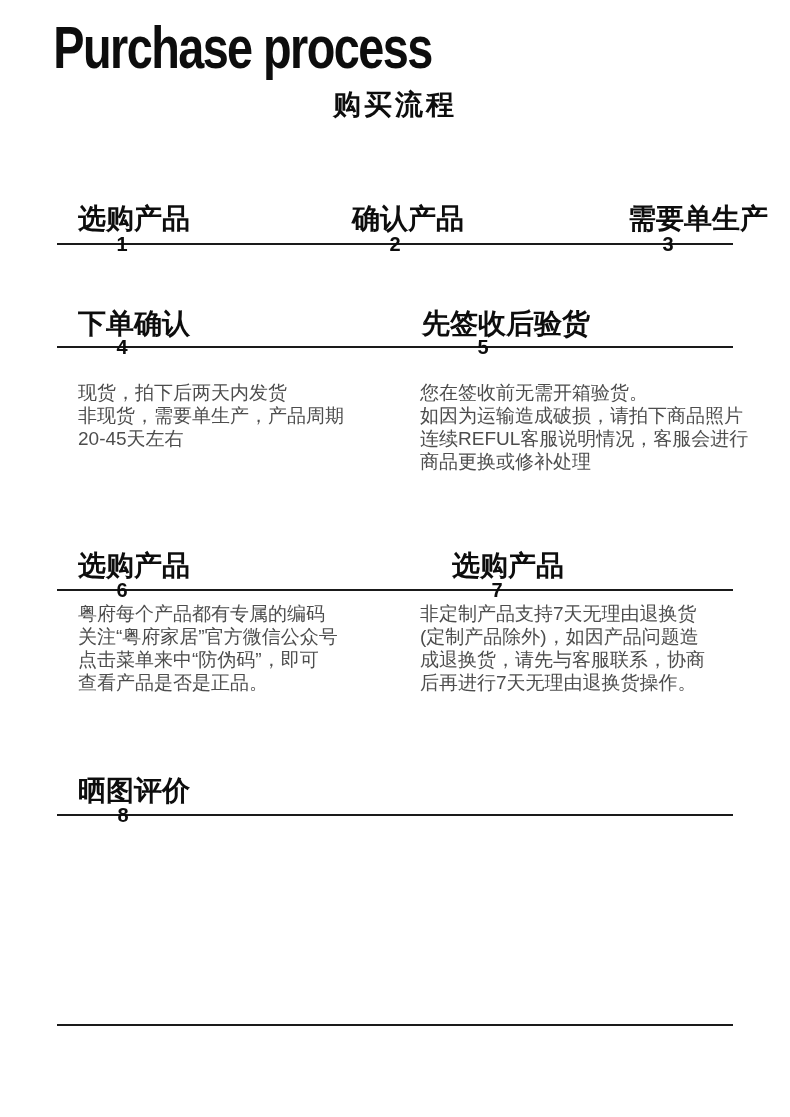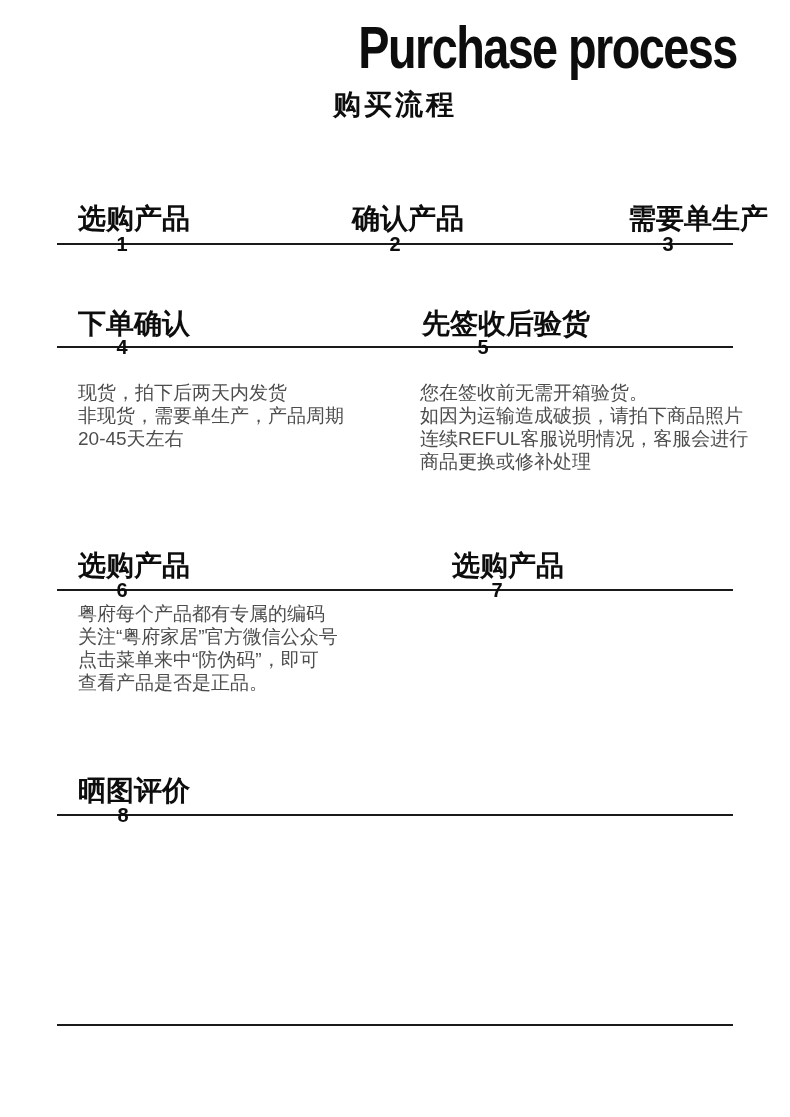--- a/index.html
+++ b/index.html
@@ -13,21 +13,21 @@
     margin: 0 auto;
     background: var(--bg, #ffffff);
     overflow: hidden;
   }
 
   .title {
     position: absolute;
     top: 14px;
     left: 0;
     width: 100%;
-    text-align: right;
+    text-align: left;
     font-size: 60px;
     line-height: 68px;
     font-weight: bold;
     letter-spacing: -2px;
     color: var(--heading, #0d0d0d);
     white-space: nowrap;
   }
   .title-inner {
     display: inline-block;
     transform: scaleX(0.78);
@@ -114,20 +114,24 @@
 
   <div class="rule" style="top:589px"></div>
   <h3 class="step-label" style="left:78px;  top:553px">选购产品</h3>
   <h3 class="step-label" style="left:452px; top:553px">选购产品</h3>
   <span class="step-num" style="left:122px; top:579px">6</span>
   <span class="step-num" style="left:497px; top:579px">7</span>
   <p class="step-desc" style="left:78px;  top:602px">粤府每个产品都有专属的编码
 关注“粤府家居”官方微信公众号
 点击菜单来中“防伪码”，即可
 查看产品是否是正品。</p>
+  <p class="step-desc" style="left:420px; top:602px">非定制产品支持7天无理由退换货
+(定制产品除外)，如因产品问题造
+成退换货，请先与客服联系，协商
+后再进行7天无理由退换货操作。</p>
 
   <div class="rule" style="top:814px"></div>
   <h3 class="step-label" style="left:78px; top:778px">晒图评价</h3>
   <span class="step-num" style="left:123px; top:804px">8</span>
 
   <div class="rule" style="top:1024px"></div>
 
 </div>
 
 </body></html>

